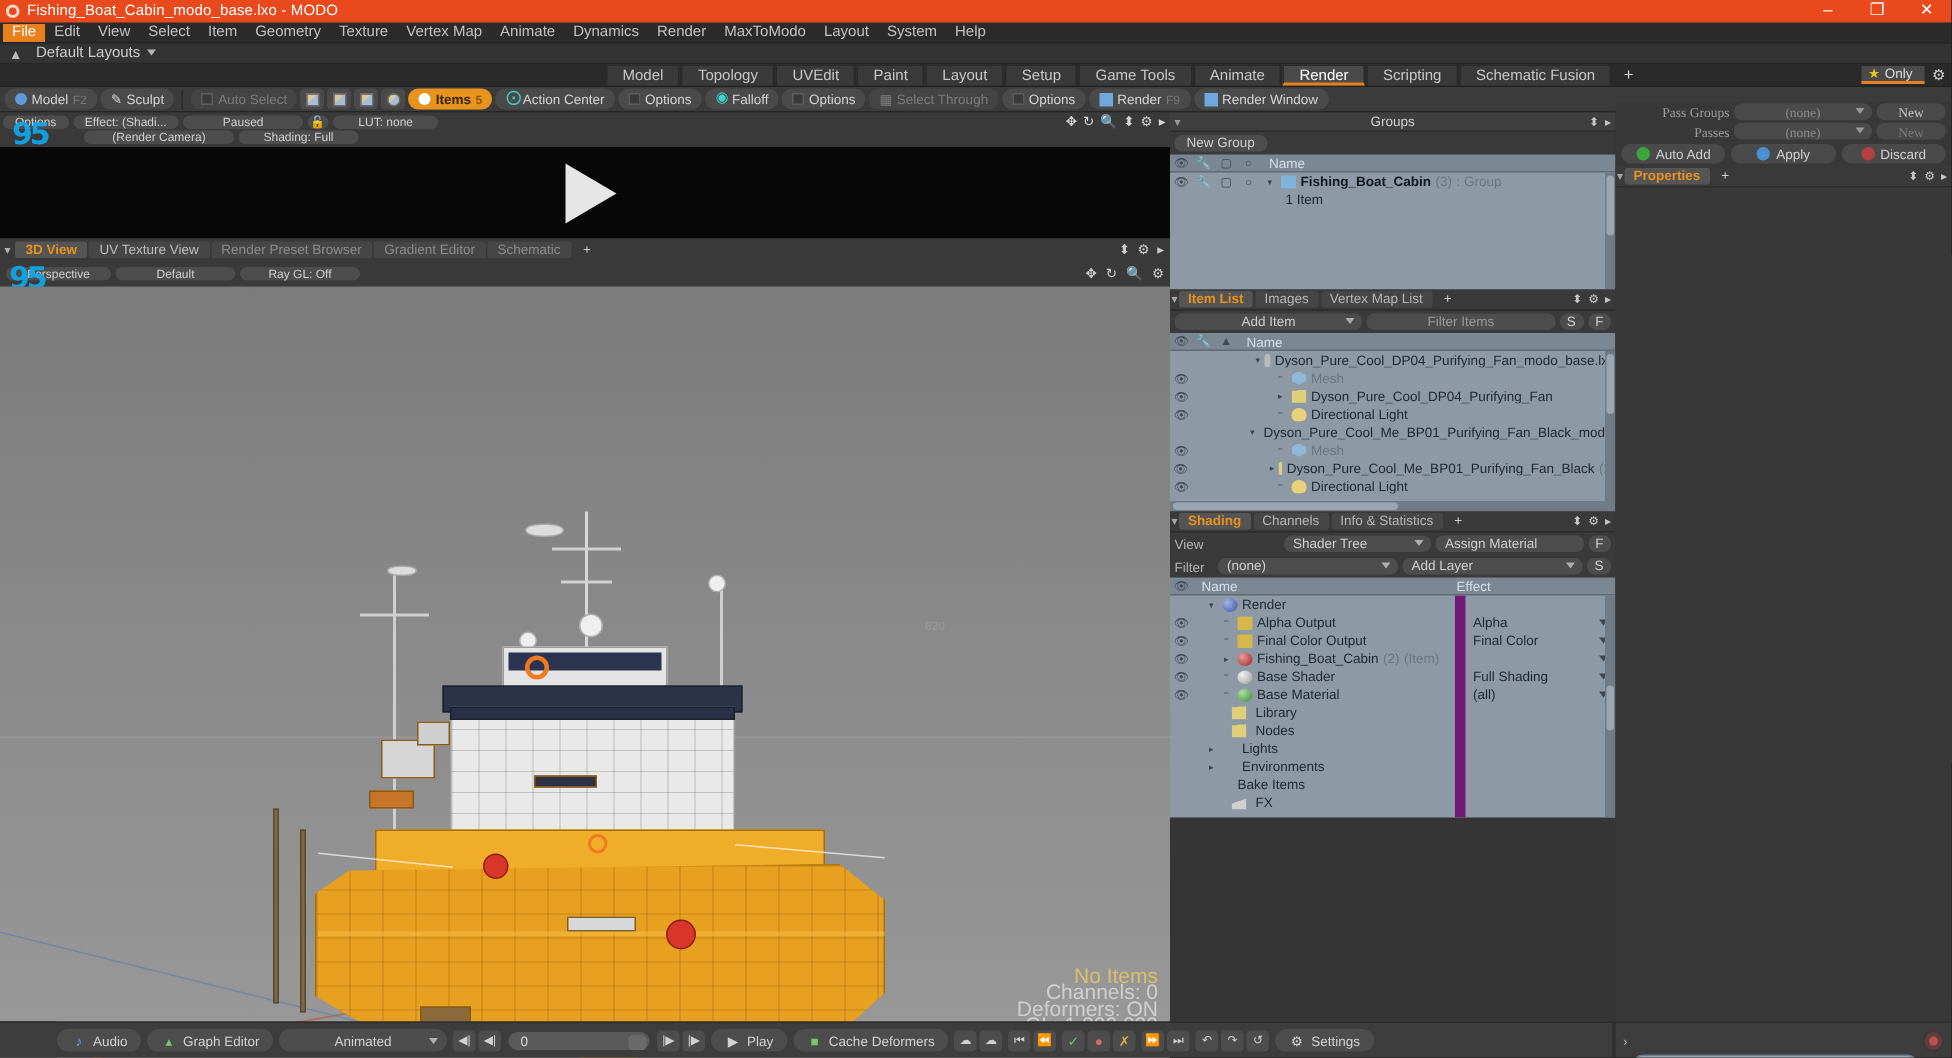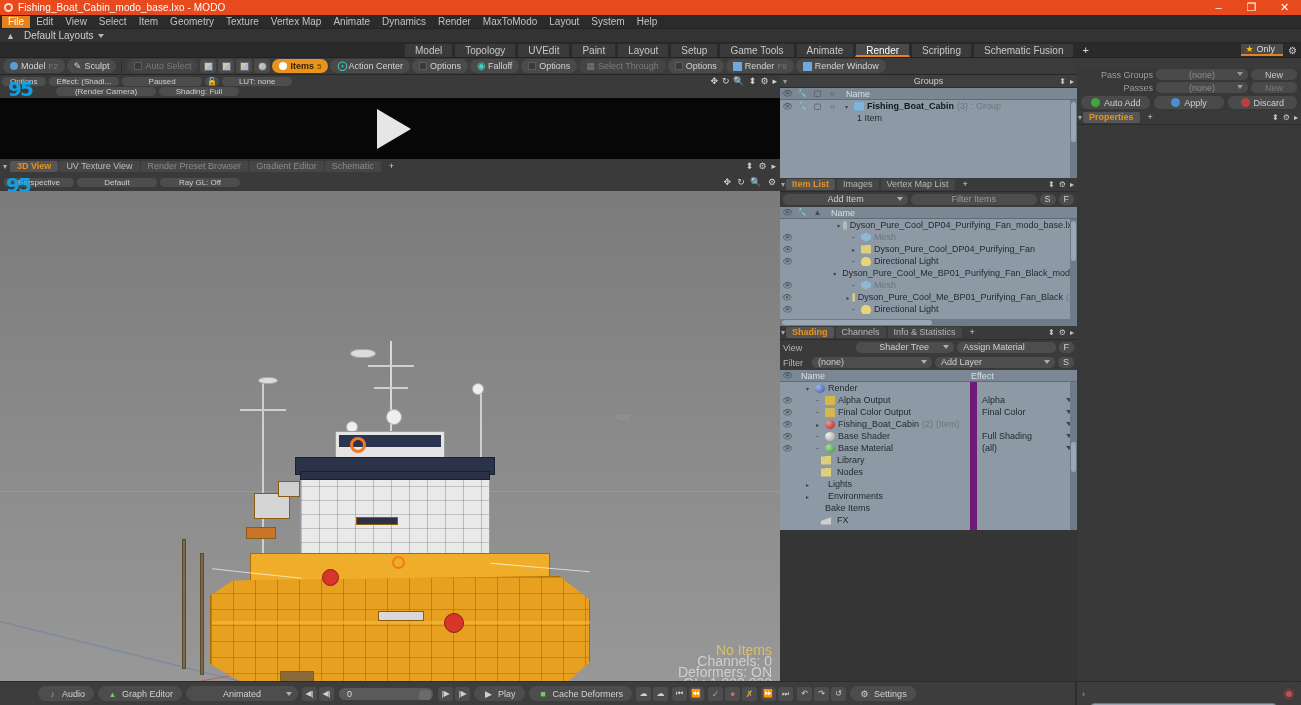--- a/index.html
+++ b/index.html
@@ -194,21 +194,21 @@
   .effcol{ position:absolute; left:190px; top:0; bottom:0; width:107px; border-left:7px solid #701a75;}
   .effrow{ height:12px; display:flex; align-items:center; font-size:9px; color:#1f2830; padding-left:5px; position:relative;}
   .effrow .cd{ position:absolute; right:5px; top:4px; border-left:3px solid transparent;border-right:3px solid transparent;border-top:4px solid #3c4751;}
   .vscroll{ position:absolute; right:0; top:0; width:7px; bottom:0; background:#6f7b86;}
   .vscroll i{ position:absolute; left:1px; top:2px; width:5px; height:40px; background:#9aa6b1; border-radius:3px;}
   .hscroll{ height:7px; background:#6f7b86; position:relative;}
   .hscroll i{ position:absolute; left:2px; top:1px; width:150px; height:5px; background:#9aa6b1; border-radius:3px;}
 
   
   .farright{ position:absolute; left:1077px; top:68px; width:224px; height:613px; background:#383838;}
-  .fr-row{ height:13px; display:flex; align-items:center; gap:3px; padding:1px 4px;}
+  .fr-row{ height:13px; display:flex; align-items:center; gap:3px; padding:1px 4px;font-family:Liberation Serif, serif;}
   .fr-lbl{ width:72px; text-align:right; font-size:9px; color:#9d9d9d;}
   .fr-sel{ flex:1; height:11px; background:#4a4a4a; border-radius:5px; font-size:9px; color:#8d8d8d; display:flex;align-items:center;justify-content:center; position:relative;}
   .fr-sel .cd{ position:absolute; right:5px; top:3px; border-left:3px solid transparent;border-right:3px solid transparent;border-top:4px solid #9a9a9a;}
   .fr-new{ width:46px; height:11px; background:#4a4a4a; border-radius:5px; font-size:9px; color:#c8c8c8; display:flex;align-items:center;justify-content:center;}
   .fr-new.dim{ color:#7b7b7b;}
   .fr-btns{ height:17px; display:flex; align-items:center; gap:4px; padding:2px 4px;}
   .fr-b{ flex:1; height:13px; background:#4a4a4a; border-radius:6px; font-size:9px; color:#cfcfcf; display:flex;align-items:center;justify-content:center; gap:4px;}
   .cg{ width:9px;height:9px;border-radius:50%;background:#3fa63f;display:inline-block;}
   .cb{ width:9px;height:9px;border-radius:50%;background:#4a8fd0;display:inline-block;}
   .cr{ width:9px;height:9px;border-radius:50%;background:#b54040;display:inline-block;}
@@ -552,20 +552,23 @@
   <div class="rightcol">
 
     <div class="panel-title">
       <span class="lft">▾</span>
       <span>Groups</span>
       <span class="rgt">
           <span>⬍</span>
           <span>▸</span>
         </span>
     </div>
+    <div class="toolrow">
+      <div class="tb" style="min-width:58px">New Group</div>
+    </div>
     <div class="listhead">
       <span class="lh-ico">👁</span>
       <span class="lh-ico">🔧</span>
       <span class="lh-ico">▢</span>
       <span class="lh-ico">○</span>
       <span class="lh-name">Name</span>
     </div>
     <div class="listbody" style="height:78px;">
       <div class="row">
         <span class="eye">👁</span>
@@ -712,21 +715,21 @@
       <div class="ptab">Info &amp; Statistics</div>
       <div class="ptab plus">+</div>
       <span class="rgt">
           <span>⬍</span>
           <span>⚙</span>
           <span>▸</span>
         </span>
     </div>
     <div class="toolrow">
       <span class="lbl">View</span>
-      <div class="tb grow" style="text-align:center;padding-left:6px;margin-left:44px;"><span>Shader Tree</span><span class="cd"></span></div>
+      <div class="tb grow" style="text-align:left;padding-left:6px;margin-left:44px;"><span>Shader Tree</span><span class="cd"></span></div>
       <div class="tb grow" style="text-align:left;padding-left:6px;">Assign Material</div>
       <div class="tb sm">F</div>
     </div>
     <div class="toolrow">
       <span class="lbl">Filter</span>
       <div class="tb grow" style="text-align:left;padding-left:6px;"><span>(none)</span><span class="cd"></span></div>
       <div class="tb grow" style="text-align:left;padding-left:6px;"><span>Add Layer</span><span class="cd"></span></div>
       <div class="tb sm">S</div>
     </div>
     <div class="listhead">

